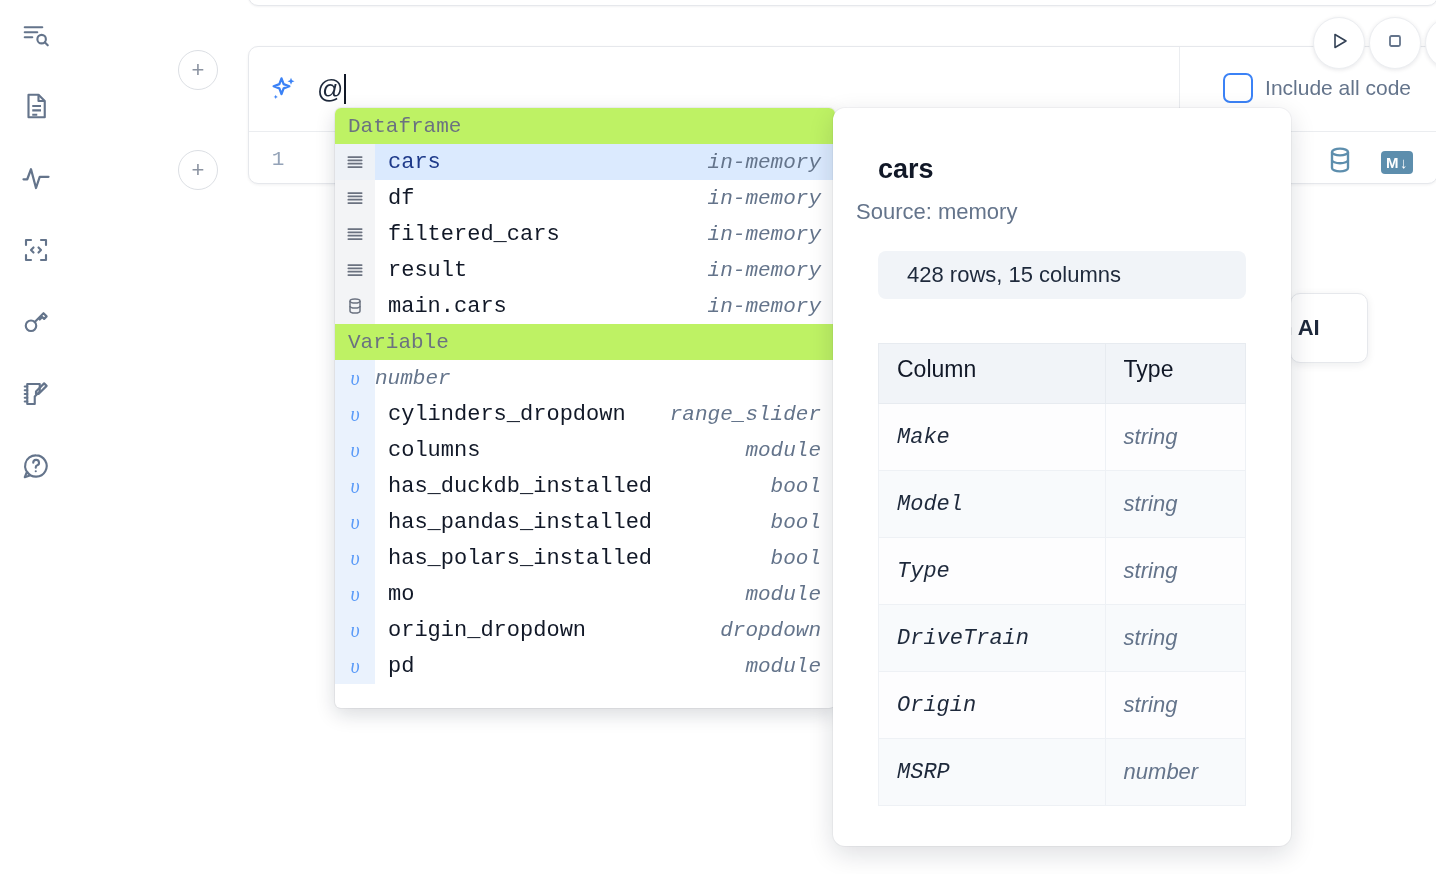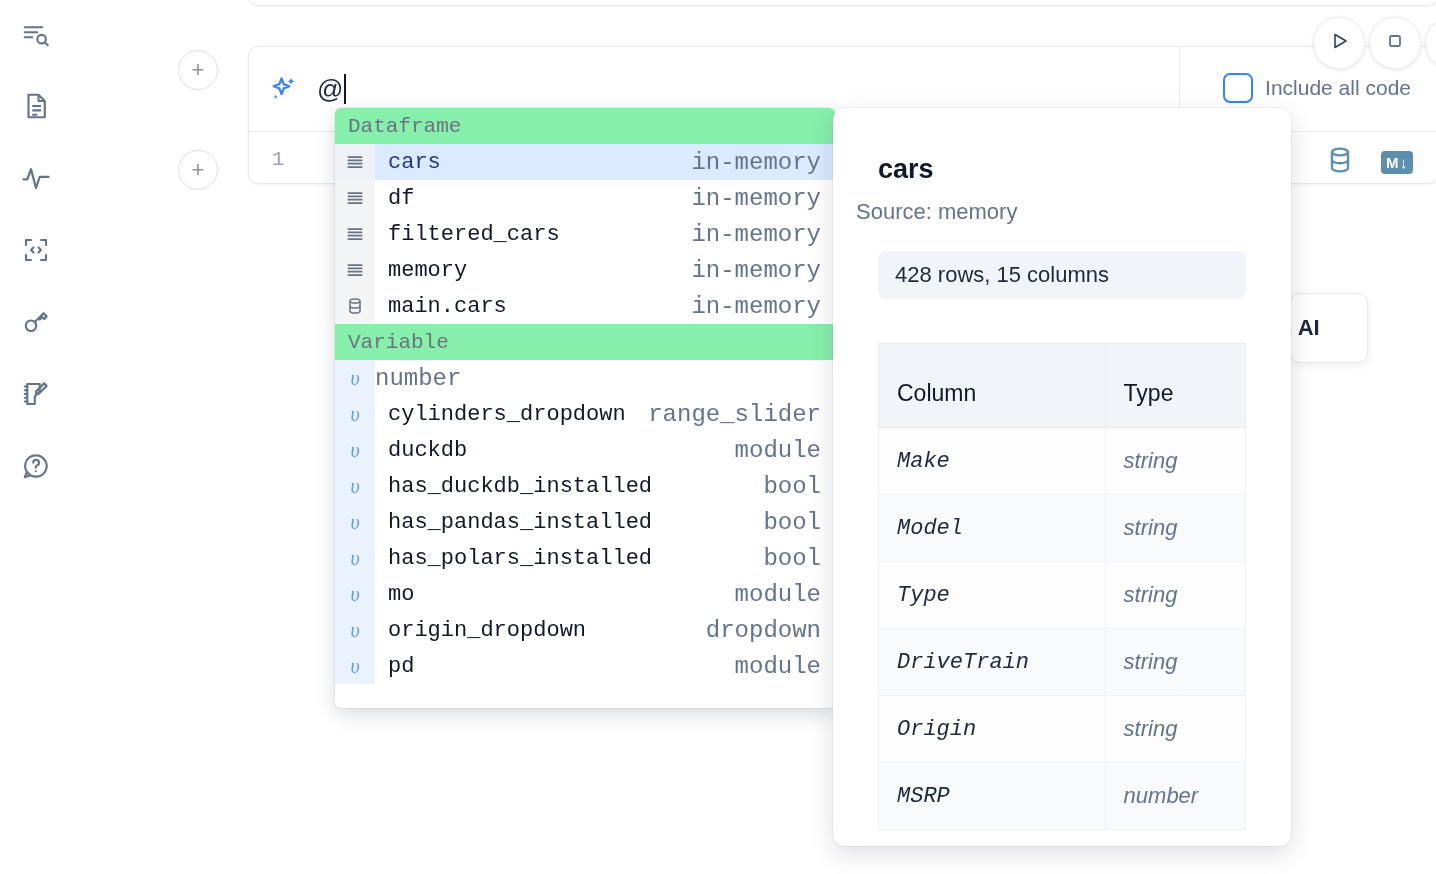--- a/index.html
+++ b/index.html
@@ -95,58 +95,58 @@
   .ai-card span { font-size: 22px; font-weight: bold; color: #1e293b; margin-left: -12px; white-space: nowrap; }
 
   
   .ac {
     position: absolute; left: 335px; top: 108px; width: 500px; height: 600px;
     background: #fff; border-radius: 6px;
     box-shadow: 0 6px 20px rgba(15,23,42,.16), 0 0 0 1px rgba(15,23,42,.05);
     overflow: hidden; font-family: "Liberation Mono", monospace;
   }
   .ac-section {
-    height: 36px; background: #86efac; display: flex; align-items: center;
+    height: 36px; background: #bef264; display: flex; align-items: center;
     padding-left: 13px; font-size: 21px; color: #6b7280;
   }
   .ac-item {
     height: 36px; display: flex; align-items: center; cursor: pointer; position: relative;
   }
   .ac-item.sel { background: #dbeafe; }
   .ac-ico {
     width: 40px; flex: none; display: flex; align-items: center; justify-content: center;
     background: #f3f4f6; height: 36px; color: #6b7280;
   }
   .ac-item.sel .ac-ico { background: #eef2f7; }
   .ac-item.var .ac-ico { background: #eaf2fd; color: #5b9bf8; font-style: italic; font-size: 20px; font-family: "Liberation Serif", serif; }
   .ac-name {
     flex: 1; padding-left: 13px; font-size: 22px; color: #111827; white-space: nowrap;
   }
   .ac-item.sel .ac-name { color: #1e3a8a; }
   .ac-type {
-    font-size: 24px; color: #64748b; padding-right: 14px; white-space: nowrap;
+    font-size: 21px; color: #64748b; padding-right: 14px; white-space: nowrap; font-style: italic;
   }
 
   
   .detail {
     position: absolute; left: 833px; top: 108px; width: 458px; height: 738px;
     background: #fff; border-radius: 12px;
     box-shadow: 0 8px 26px rgba(15,23,42,.14), 0 0 0 1px rgba(15,23,42,.04);
     overflow: hidden;
   }
   .d-title { margin: 46px 0 0 45px; font-size: 27px; font-weight: bold; color: #111827; }
   .d-source { margin: 14px 0 0 23px; font-size: 22px; color: #64748b; }
   .d-stats {
     margin: 26px 45px 0 45px; height: 48px; background: #f1f4f8; border-radius: 8px;
-    display: flex; align-items: center; padding-left: 17px; font-size: 22px; color: #1e293b;
+    display: flex; align-items: center; padding-left: 29px; font-size: 22px; color: #1e293b;
   }
   .d-table { margin: 44px 45px 0 45px; width: 368px; border-collapse: collapse; }
   .d-table th {
     background: #f1f4f8; text-align: left; font-weight: normal;
-    font-size: 23px; color: #111827; padding: 36px 0 20px 18px;
+    font-size: 23px; color: #111827; padding: 12px 0 20px 18px;
     border: 1px solid #e7ebf0;
   }
   .d-table td {
     padding: 20px 0 20px 18px; border: 1px solid #eef1f5; font-size: 22px; font-style: italic;
   }
   .d-table td.col { font-family: "Liberation Mono", monospace; color: #1e293b; }
   .d-table td.typ { color: #64748b; }
   .d-table tr:nth-child(odd) td { background: #fdfdfe; }
   .d-table tr:nth-child(even) td { background: #f8fafc; }
 </style>
@@ -311,21 +311,21 @@
         </span>
         <span class="ac-name">filtered_cars</span>
         <span class="ac-type">in-memory</span>
       </div>
       <div class="ac-item">
         <span class="ac-ico">
           <svg width="20" height="20" viewBox="0 0 24 24" stroke="#6b7280" stroke-width="2.1" stroke-linecap="round">
             <path d="M4 6h16M4 10h16M4 14h16M4 18h16"></path>
           </svg>
         </span>
-        <span class="ac-name">memory</span>
+        <span class="ac-name">result</span>
         <span class="ac-type">in-memory</span>
       </div>
       <div class="ac-item">
         <span class="ac-ico">
           <svg width="20" height="20" viewBox="0 0 24 24" fill="none" stroke="#6b7280" stroke-width="1.8">
             <ellipse cx="12" cy="6" rx="6" ry="2.5"></ellipse>
             <path d="M6 6v12c0 1.4 2.7 2.5 6 2.5s6-1.1 6-2.5V6"></path>
             <path d="M6 12c0 1.4 2.7 2.5 6 2.5s6-1.1 6-2.5"></path>
           </svg>
         </span>
@@ -337,21 +337,21 @@
         <span class="ac-ico">υ</span>
         <span class="ac-type">number</span>
       </div>
       <div class="ac-item var">
         <span class="ac-ico">υ</span>
         <span class="ac-name">cylinders_dropdown</span>
         <span class="ac-type">range_slider</span>
       </div>
       <div class="ac-item var">
         <span class="ac-ico">υ</span>
-        <span class="ac-name">duckdb</span>
+        <span class="ac-name">columns</span>
         <span class="ac-type">module</span>
       </div>
       <div class="ac-item var">
         <span class="ac-ico">υ</span>
         <span class="ac-name">has_duckdb_installed</span>
         <span class="ac-type">bool</span>
       </div>
       <div class="ac-item var">
         <span class="ac-ico">υ</span>
         <span class="ac-name">has_pandas_installed</span>

